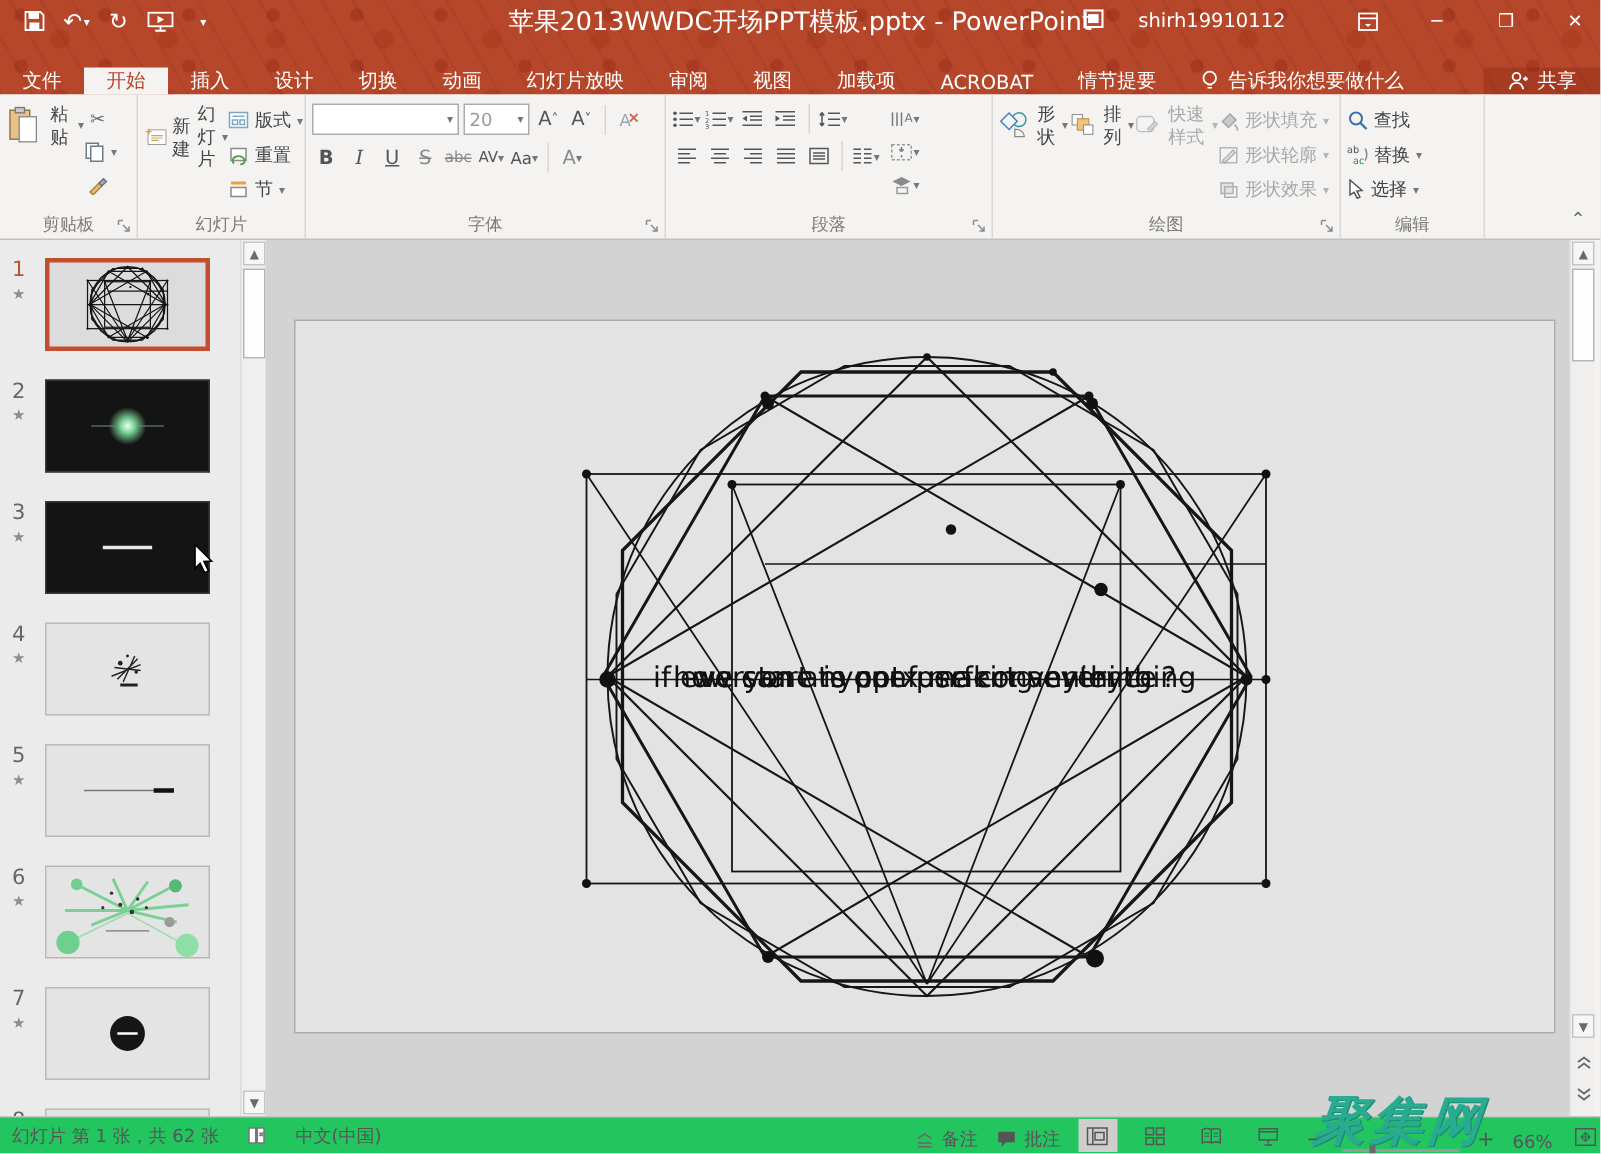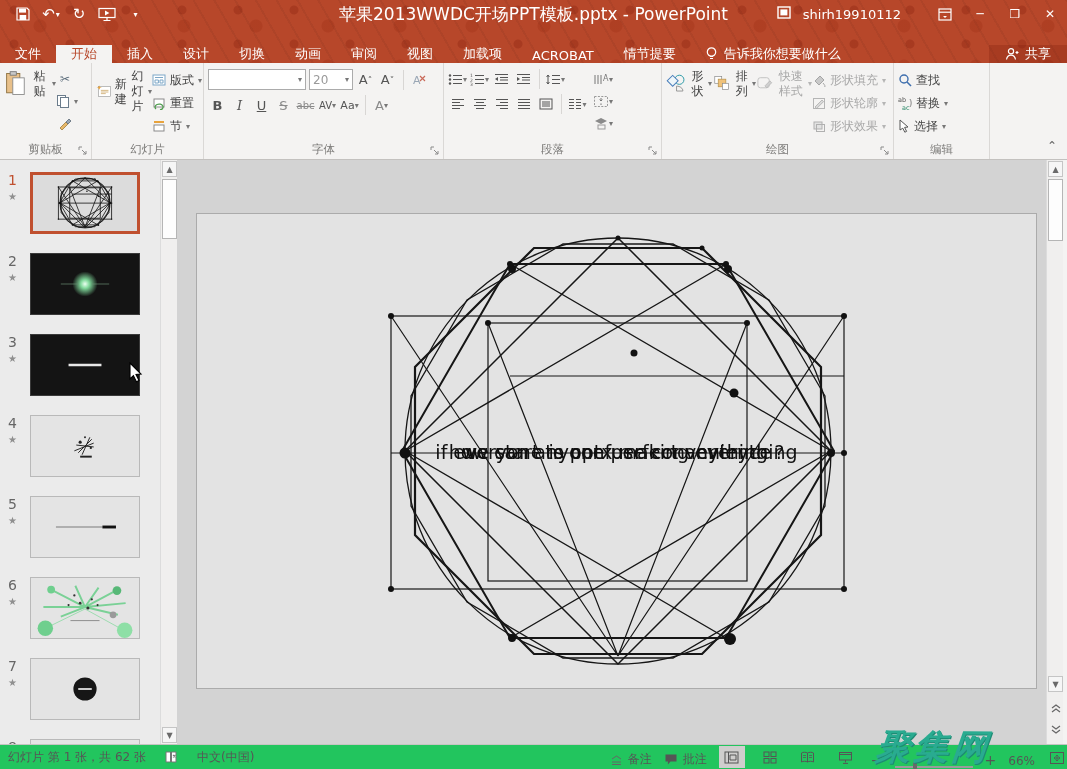--- a/index.html
+++ b/index.html
@@ -13,21 +13,21 @@
     background-image:
       radial-gradient(circle at 14px 10px, rgba(120,20,5,.25) 4px, transparent 5px),
       radial-gradient(circle at 40px 26px, rgba(150,40,15,.25) 6px, transparent 7px),
       repeating-linear-gradient(60deg, rgba(0,0,0,.05) 0 2px, transparent 2px 18px);
     background-size:56px 34px, 72px 40px, auto; }
   .titlebar { position:absolute; left:0; top:0; width:100%; height:28px; display:flex; align-items:center; color:#fff; }
   .qat { display:flex; align-items:center; gap:10px; padding-left:14px; }
   .qat .qbtn { display:inline-flex; align-items:center; justify-content:center; height:20px; min-width:18px; color:#fff; font-size:15px; cursor:default; }
   .qat .mini-dd { font-size:8px; margin-left:1px; }
   .win-title { position:absolute; left:0; right:0; top:0; height:28px; display:flex; align-items:center; justify-content:center; font-size:17px; color:#fff; pointer-events:none; }
-  .tb-right { position:absolute; right:0; top:0; height:28px; display:flex; align-items:center; gap:1px;padding-left:42px; }
+  .tb-right { position:absolute; right:0; top:0; height:28px; display:flex; align-items:center; gap:12px;padding-left:42px; }
   .tb-user { color:#fff; font-size:13px; margin:0 26px 0 10px; }
   .winbtn { width:34px; height:28px; display:inline-flex; align-items:center; justify-content:center; color:#fff; font-size:12px; }
   .tabrow { position:absolute; left:0; top:28px; width:100%; height:35px; display:flex; align-items:flex-end; color:#fff; font-size:13px; }
   .tab { padding:0 15px; display:flex; align-items:center; white-space:nowrap; }
   .tab.active { background:#f4f3f2; color:#b7472a; }
   .tellme { display:flex; align-items:center; gap:6px; padding:0 14px; }
   .share { margin-left:auto; display:flex; align-items:center; gap:6px; padding:0 16px; background:rgba(120,25,8,.25); }
 
   
   .ribbon { position:absolute; left:0; top:63px; width:1067px; height:97px; background:#f4f3f2; border-bottom:1px solid #c3c1bf; display:flex; }
@@ -146,20 +146,21 @@
         <span class="winbtn">✕</span>
       </div>
     </div>
     <div class="tabrow">
       <div class="tab">文件</div>
       <div class="tab active">开始</div>
       <div class="tab">插入</div>
       <div class="tab">设计</div>
       <div class="tab">切换</div>
       <div class="tab">动画</div>
+      <div class="tab">幻灯片放映</div>
       <div class="tab">审阅</div>
       <div class="tab">视图</div>
       <div class="tab">加载项</div>
       <div class="tab">ACROBAT</div>
       <div class="tab">情节提要</div>
       <div class="tab tellme">
         <svg width="13" height="16" viewBox="0 0 13 16">
             <circle cx="6.5" cy="6" r="4.2" fill="none" stroke="#fff" stroke-width="1.2"></circle>
             <path d="M5 10.5h3M5 12.5h3" stroke="#fff" stroke-width="1.1"></path>
           </svg>

